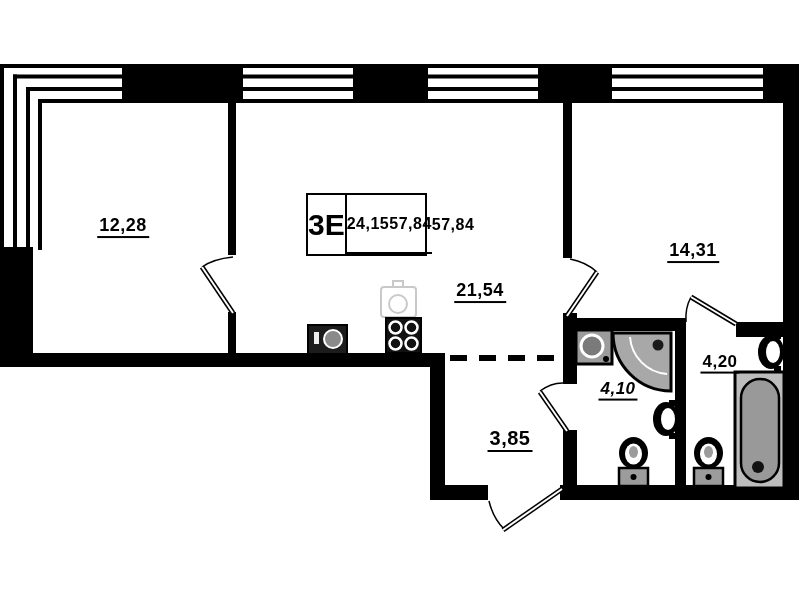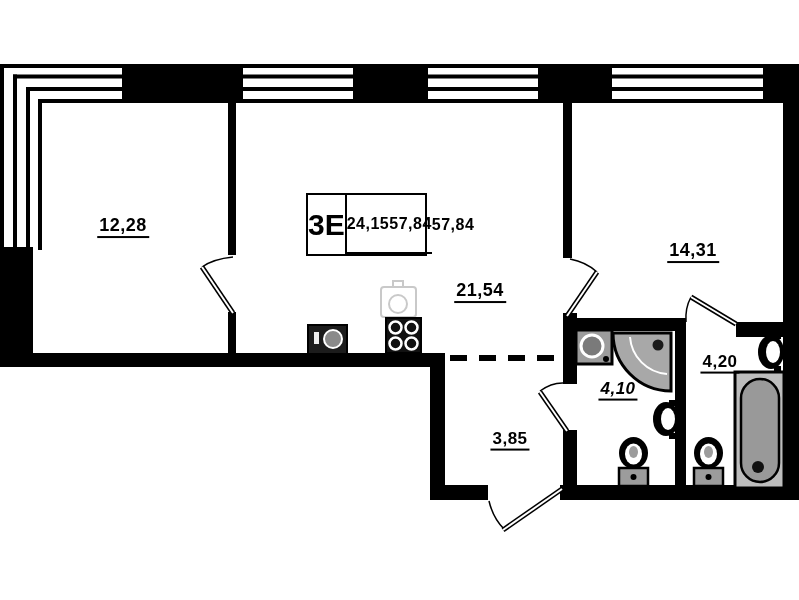--- a/index.html
+++ b/index.html
@@ -14,21 +14,21 @@
     color:#000;
     border-bottom:2px solid #000;
     padding:0 2px 1px 2px;
     line-height:1.05;
     white-space:nowrap;
     letter-spacing:0.5px;
   }
   .area-12{left:123px;top:227px;text-align:center;}
   .area-21{left:480px;top:252px;margin-top:40px;}
   .area-11{left:693px;top:252px;}
-  .area-385{left:510px;top:440px;font-size:17px;}
+  .area-385{left:510px;top:440px;font-size:20px;}
   .area-410{left:618px;top:390px;font-size:17px;font-style:italic;}
   .area-420{left:720px;top:363px;font-size:17px;}
   .legend{
     position:absolute;left:306px;top:159px;width:121px;height:63px;
     border:2px solid #000;background:#fff;display:flex;box-sizing:border-box;margin-top:34px;
   }
   .legend-type{
     width:46px;border-right:2px solid #000;display:flex;align-items:center;justify-content:center;
     font-size:30px;font-weight:600;box-sizing:border-box;
   }

